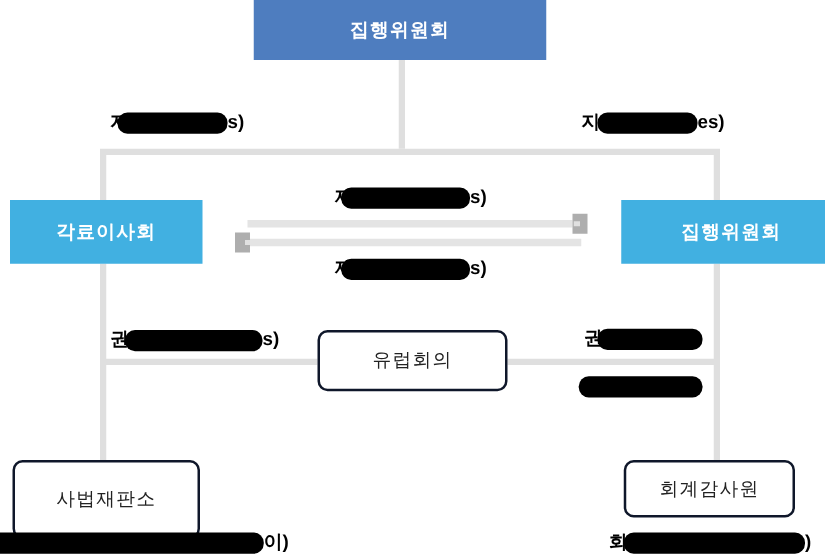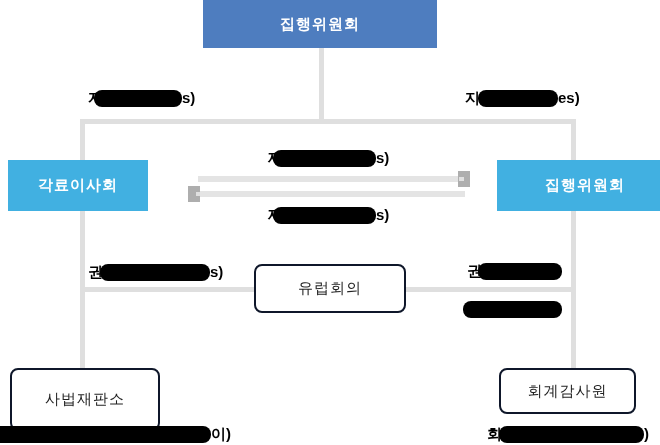--- a/index.html
+++ b/index.html
@@ -51,21 +51,21 @@
   <div class="abar" style="left:198px;top:176px;width:260px;height:6px;"></div>
   <div class="ahead" style="left:458px;top:171px;width:12px;height:16px;"></div>
   <div class="anotch" style="left:459px;top:177px;width:5px;height:4px;"></div>
   <div class="ahead" style="left:188px;top:186px;width:12px;height:16px;"></div>
   <div class="anotch" style="left:196px;top:192px;width:5px;height:4px;"></div>
   <div class="abar" style="left:200px;top:191px;width:265px;height:6px;"></div>
 
   <div class="node node-dark" style="left:203px;top:0;width:234px;height:48px;">
     <span>집행위원회</span>
   </div>
-  <div class="node node-sky" style="left:8px;top:160px;width:140px;height:51px;">
+  <div class="node node-sky" style="left:8px;top:160px;width:154px;height:51px;">
     <span>각료이사회</span>
   </div>
   <div class="node node-sky" style="left:497px;top:160px;width:176px;height:51px;">
     <span>집행위원회</span>
   </div>
   <div class="node node-outline" style="left:254px;top:264px;width:152px;height:49px;">
     <span>유럽회의</span>
   </div>
   <div class="node node-outline" style="left:10px;top:368px;width:150px;height:63px;">
     <span>사법재판소</span>

